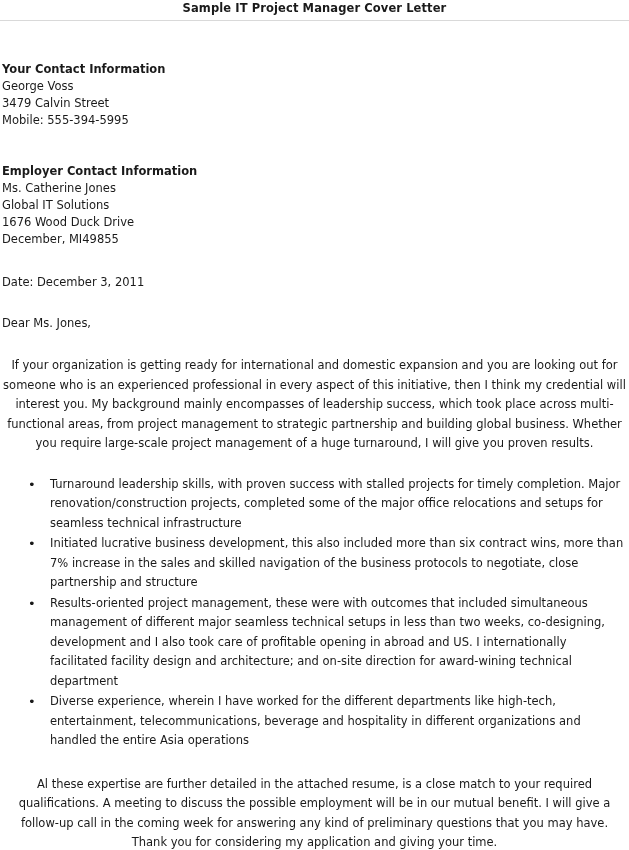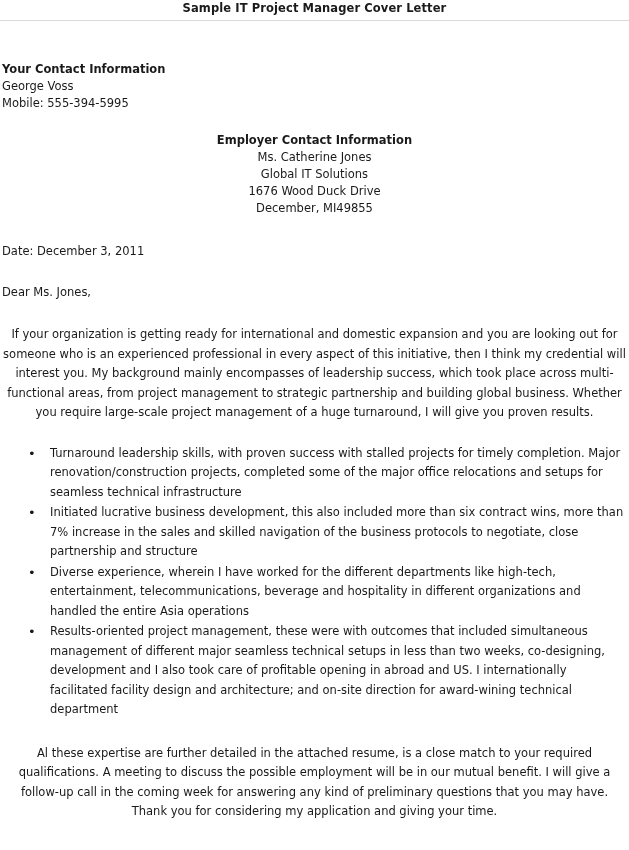--- a/index.html
+++ b/index.html
@@ -39,23 +39,23 @@
   }
   .block-right {
     text-align: left;
     line-height: 17px;
     margin-top: 40px;
   }
   .block-right .heading {
     font-weight: bold;
   }
   .block-left {
-    text-align: center;
+    text-align: left;
     line-height: 17px;
-    margin-top: 20px;
+    margin-top: 34px;
   }
   .block-left .heading {
     font-weight: bold;
   }
   .date-line {
     margin-top: 26px;
     line-height: 17px;
   }
   .salutation {
     margin-top: 24px;
@@ -93,41 +93,42 @@
 <div class="page">
 
   <div class="doc-title">Sample IT Project Manager Cover Letter</div>
   <hr class="rule">
 
   <div class="body-wrap">
 
     <div class="block-right">
       <div class="heading">Your Contact Information</div>
       <div>George Voss</div>
+      <div>3479 Calvin Street</div>
       <div>Mobile: 555-394-5995</div>
     </div>
 
     <div class="block-left">
       <div class="heading">Employer Contact Information</div>
       <div>Ms. Catherine Jones</div>
       <div>Global IT Solutions</div>
       <div>1676 Wood Duck Drive</div>
       <div>December, MI49855</div>
     </div>
 
     <div class="date-line">Date: December 3, 2011</div>
 
     <div class="salutation">Dear Ms. Jones,</div>
 
     <p class="para">If your organization is getting ready for international and domestic expansion and you are looking out for someone who is an experienced professional in every aspect of this initiative, then I think my credential will interest you. My background mainly encompasses of leadership success, which took place across multi-functional areas, from project management to strategic partnership and building global business. Whether you require large-scale project management of a huge turnaround, I will give you proven results.</p>
 
     <ul class="bullets">
       <li>Turnaround leadership skills, with proven success with stalled projects for timely completion. Major renovation/construction projects, completed some of the major office relocations and setups for seamless technical infrastructure</li>
       <li>Initiated lucrative business development, this also included more than six contract wins, more than 7% increase in the sales and skilled navigation of the business protocols to negotiate, close partnership and structure</li>
+      <li>Results-oriented project management, these were with outcomes that included simultaneous management of different major seamless technical setups in less than two weeks, co-designing, development and I also took care of profitable opening in abroad and US. I internationally facilitated facility design and architecture; and on-site direction for award-wining technical department</li>
       <li>Diverse experience, wherein I have worked for the different departments like high-tech, entertainment, telecommunications, beverage and hospitality in different organizations and handled the entire Asia operations</li>
-      <li>Results-oriented project management, these were with outcomes that included simultaneous management of different major seamless technical setups in less than two weeks, co-designing, development and I also took care of profitable opening in abroad and US. I internationally facilitated facility design and architecture; and on-site direction for award-wining technical department</li>
     </ul>
 
     <p class="para">Al these expertise are further detailed in the attached resume, is a close match to your required qualifications. A meeting to discuss the possible employment will be in our mutual benefit. I will give a follow-up call in the coming week for answering any kind of preliminary questions that you may have. Thank you for considering my application and giving your time.</p>
 
   </div>
 
 </div>
 
 </body></html>

